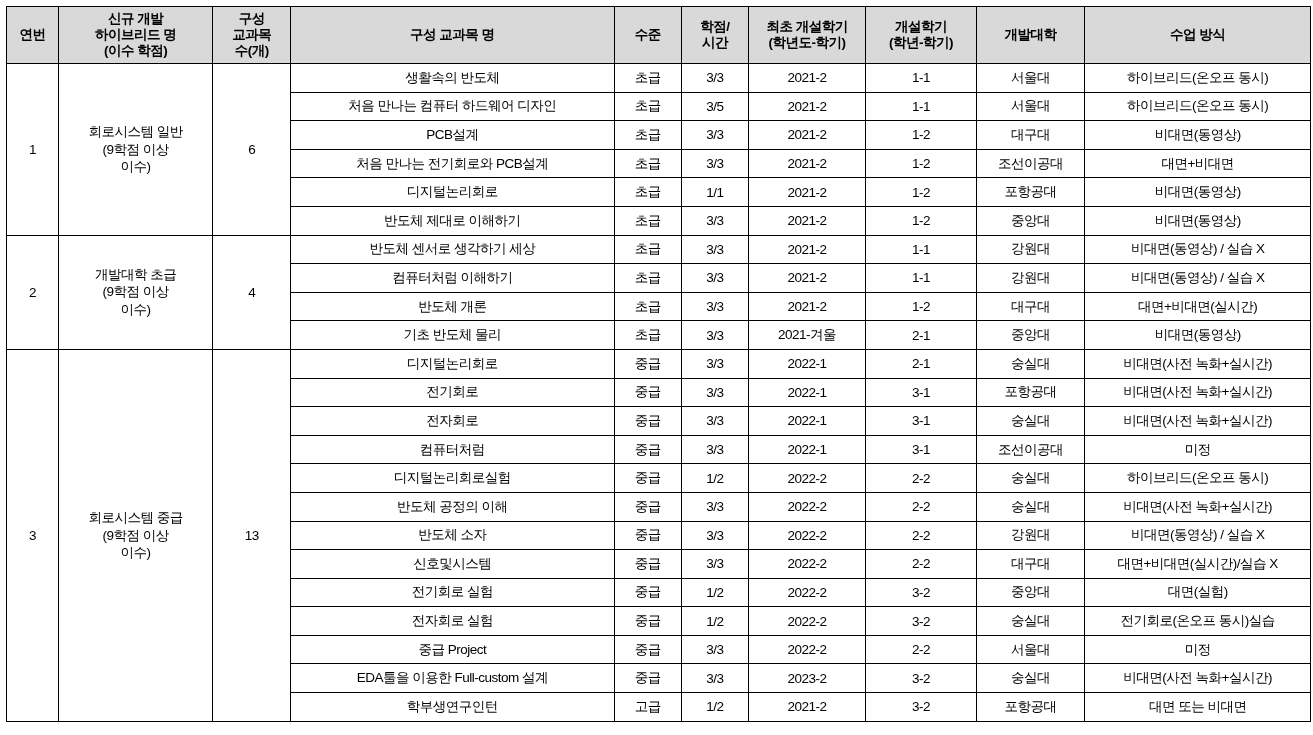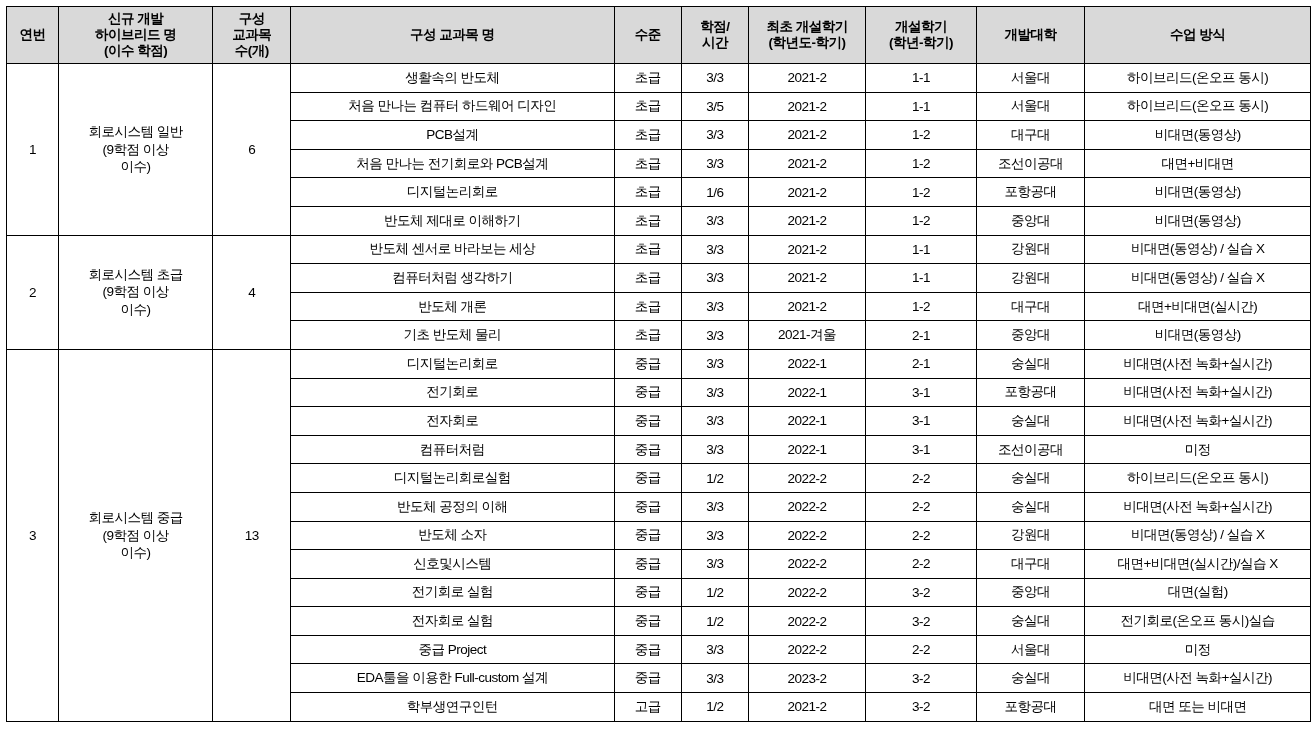--- a/index.html
+++ b/index.html
@@ -172,53 +172,53 @@
           <td>초급</td>
           <td>3/3</td>
           <td>2021-2</td>
           <td>1-2</td>
           <td>조선이공대</td>
           <td>대면+비대면</td>
         </tr>
         <tr>
           <td class="course-name">디지털논리회로</td>
           <td>초급</td>
-          <td>1/6</td>
+          <td>1/1</td>
           <td>2021-2</td>
           <td>1-2</td>
           <td>포항공대</td>
           <td>비대면(동영상)</td>
         </tr>
         <tr>
           <td class="course-name">반도체 제대로 이해하기</td>
           <td>초급</td>
           <td>3/3</td>
           <td>2021-2</td>
           <td>1-2</td>
           <td>중앙대</td>
           <td>비대면(동영상)</td>
         </tr>
         <tr>
           <td class="no-cell" rowspan="4">2</td>
           <td class="group-name" rowspan="4">
-            <div>회로시스템 초급</div>
+            <div>개발대학 초급</div>
             <div>(9학점 이상</div>
             <div>이수)</div>
           </td>
           <td class="count-cell" rowspan="4">4</td>
-          <td class="course-name">반도체 센서로 바라보는 세상</td>
+          <td class="course-name">반도체 센서로 생각하기 세상</td>
           <td>초급</td>
           <td>3/3</td>
           <td>2021-2</td>
           <td>1-1</td>
           <td>강원대</td>
           <td>비대면(동영상) / 실습 X</td>
         </tr>
         <tr>
-          <td class="course-name">컴퓨터처럼 생각하기</td>
+          <td class="course-name">컴퓨터처럼 이해하기</td>
           <td>초급</td>
           <td>3/3</td>
           <td>2021-2</td>
           <td>1-1</td>
           <td>강원대</td>
           <td>비대면(동영상) / 실습 X</td>
         </tr>
         <tr>
           <td class="course-name">반도체 개론</td>
           <td>초급</td>

